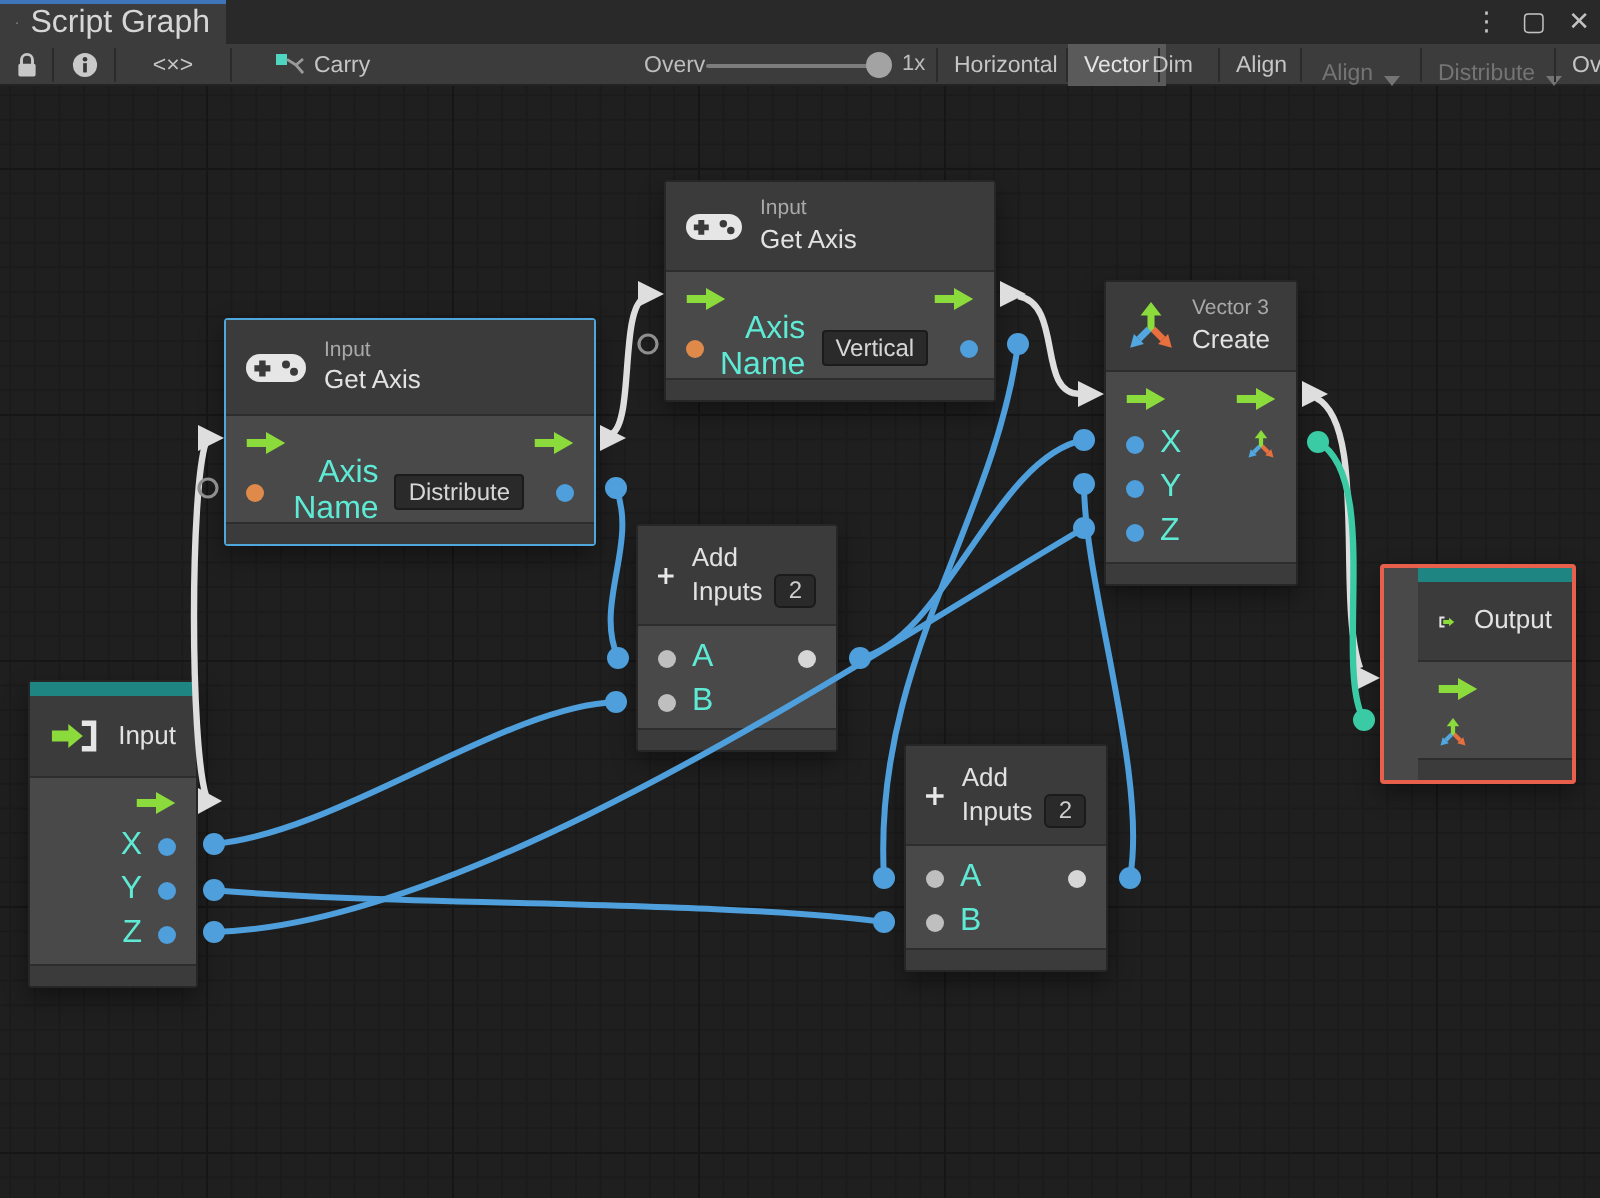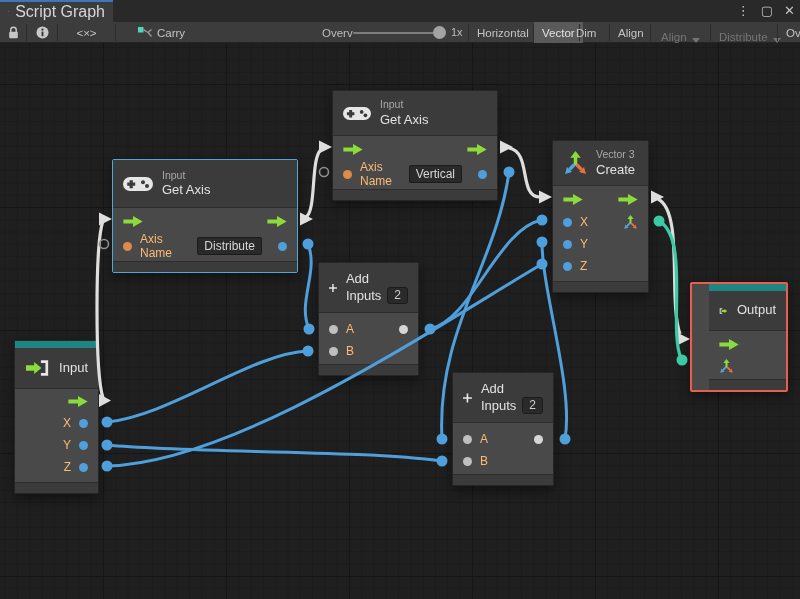--- a/index.html
+++ b/index.html
@@ -44,21 +44,21 @@
   .node{position:absolute;background:#494949;border:1px solid #262626;border-radius:2px;
     box-shadow:0 5px 12px rgba(0,0,0,.4);z-index:2;}
   .node.selected{border:1px solid #4FA8DC;}
   .node.flagged{border:2px solid #E8604C;padding-left:17px;}
   .tealbar{height:7px;background:#1E8583;}
   .nhead{background:#3B3B3B;border-bottom:1px solid #2D2D2D;display:flex;align-items:center;gap:9px;padding:0 10px;}
   .nfoot{background:#3B3B3B;border-top:1px solid #2D2D2D;height:11px;}
   .ntitle{color:#E2E2E2;font-size:13px;line-height:1.25;}
   .ncat{color:#A9A9A9;font-size:10.5px;line-height:1.3;}
   .prow{display:flex;align-items:center;gap:8px;padding:0 10px;height:22px;}
-  .plabel{color:#fdba74;font-size:12px;}
+  .plabel{color:#5eead4;font-size:16px;text-align:right;}
   .dot{width:9px;height:9px;border-radius:50%;flex:0 0 auto;}
   .dot.blue{background:#4E9FDB}.dot.orange{background:#DF8A4A}.dot.gray{background:#BFBFBF}.dot.white{background:#D6D6D6}
   .grow{flex:1 1 auto;}
   .field{background:#2A2A2A;border:1px solid #1B1B1B;border-radius:2px;color:#D6D6D6;font-size:12px;
     padding:1px 6px;white-space:nowrap;}
   .badge{background:#2A2A2A;border:1px solid #1B1B1B;border-radius:3px;color:#CFCFCF;font-size:12px;padding:0 6px;margin-left:6px;}
   .addplus{color:#E8E8E8;}
 </style>
 </head>
 <body>

